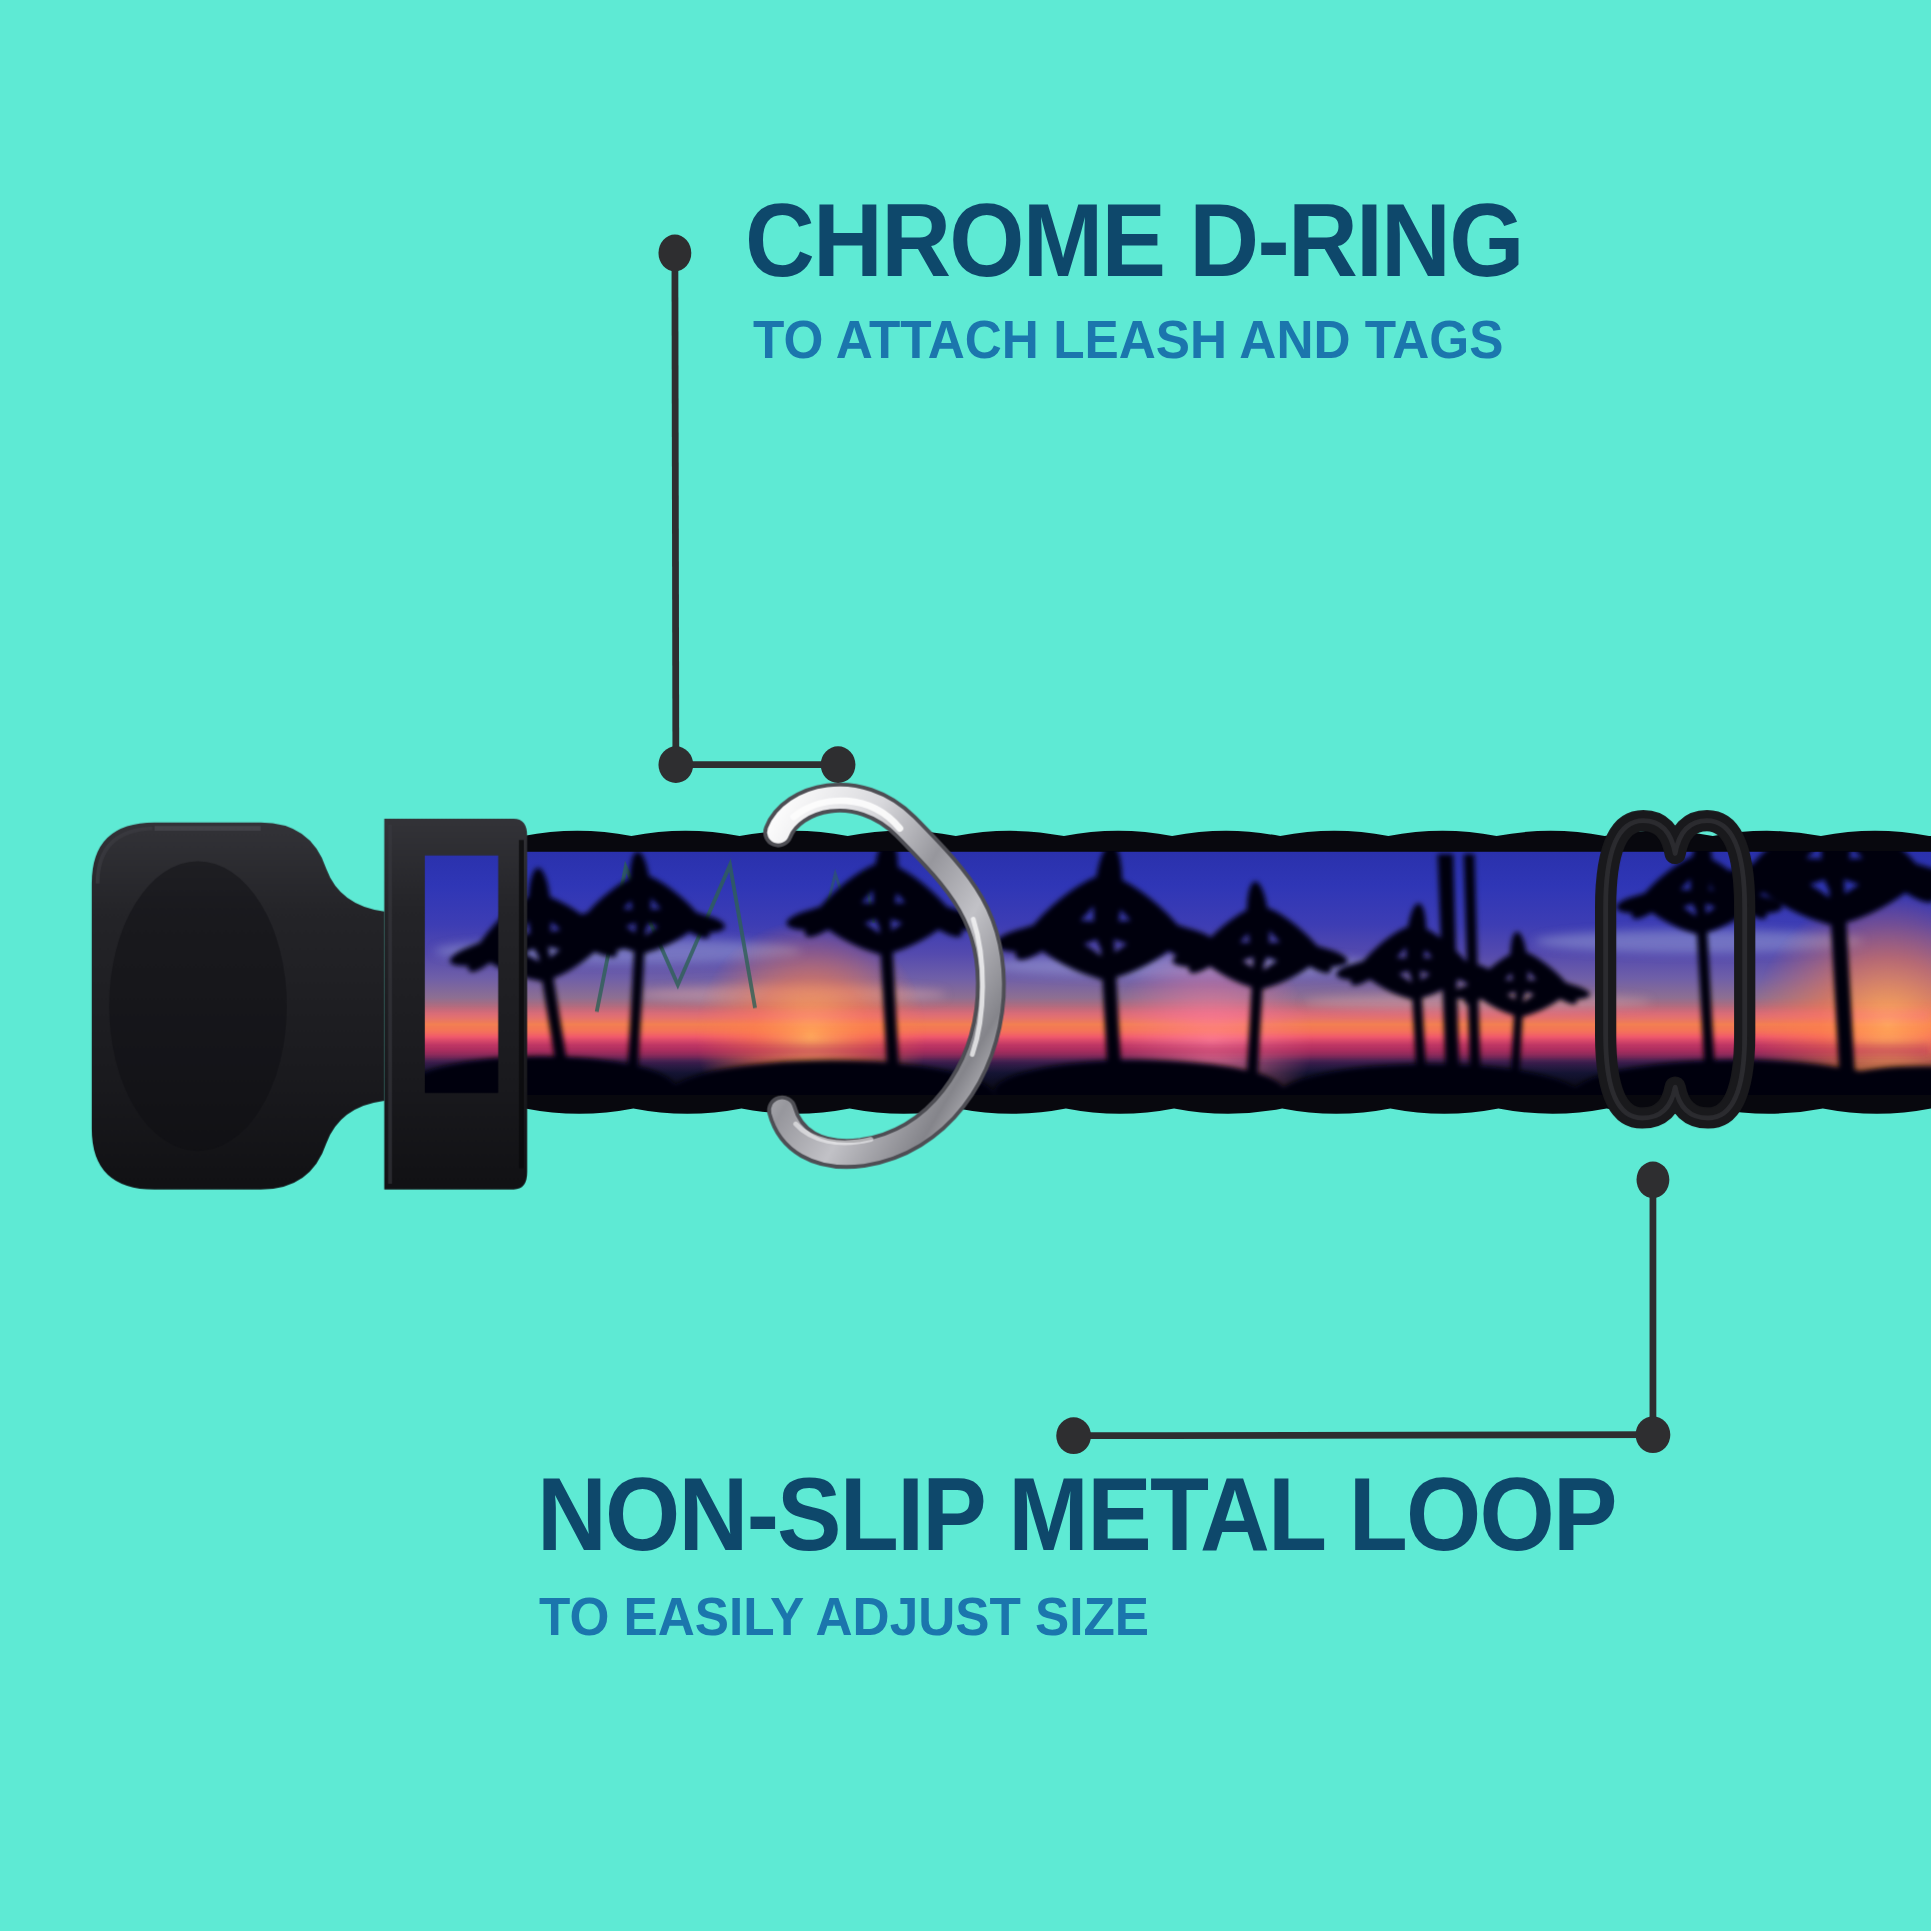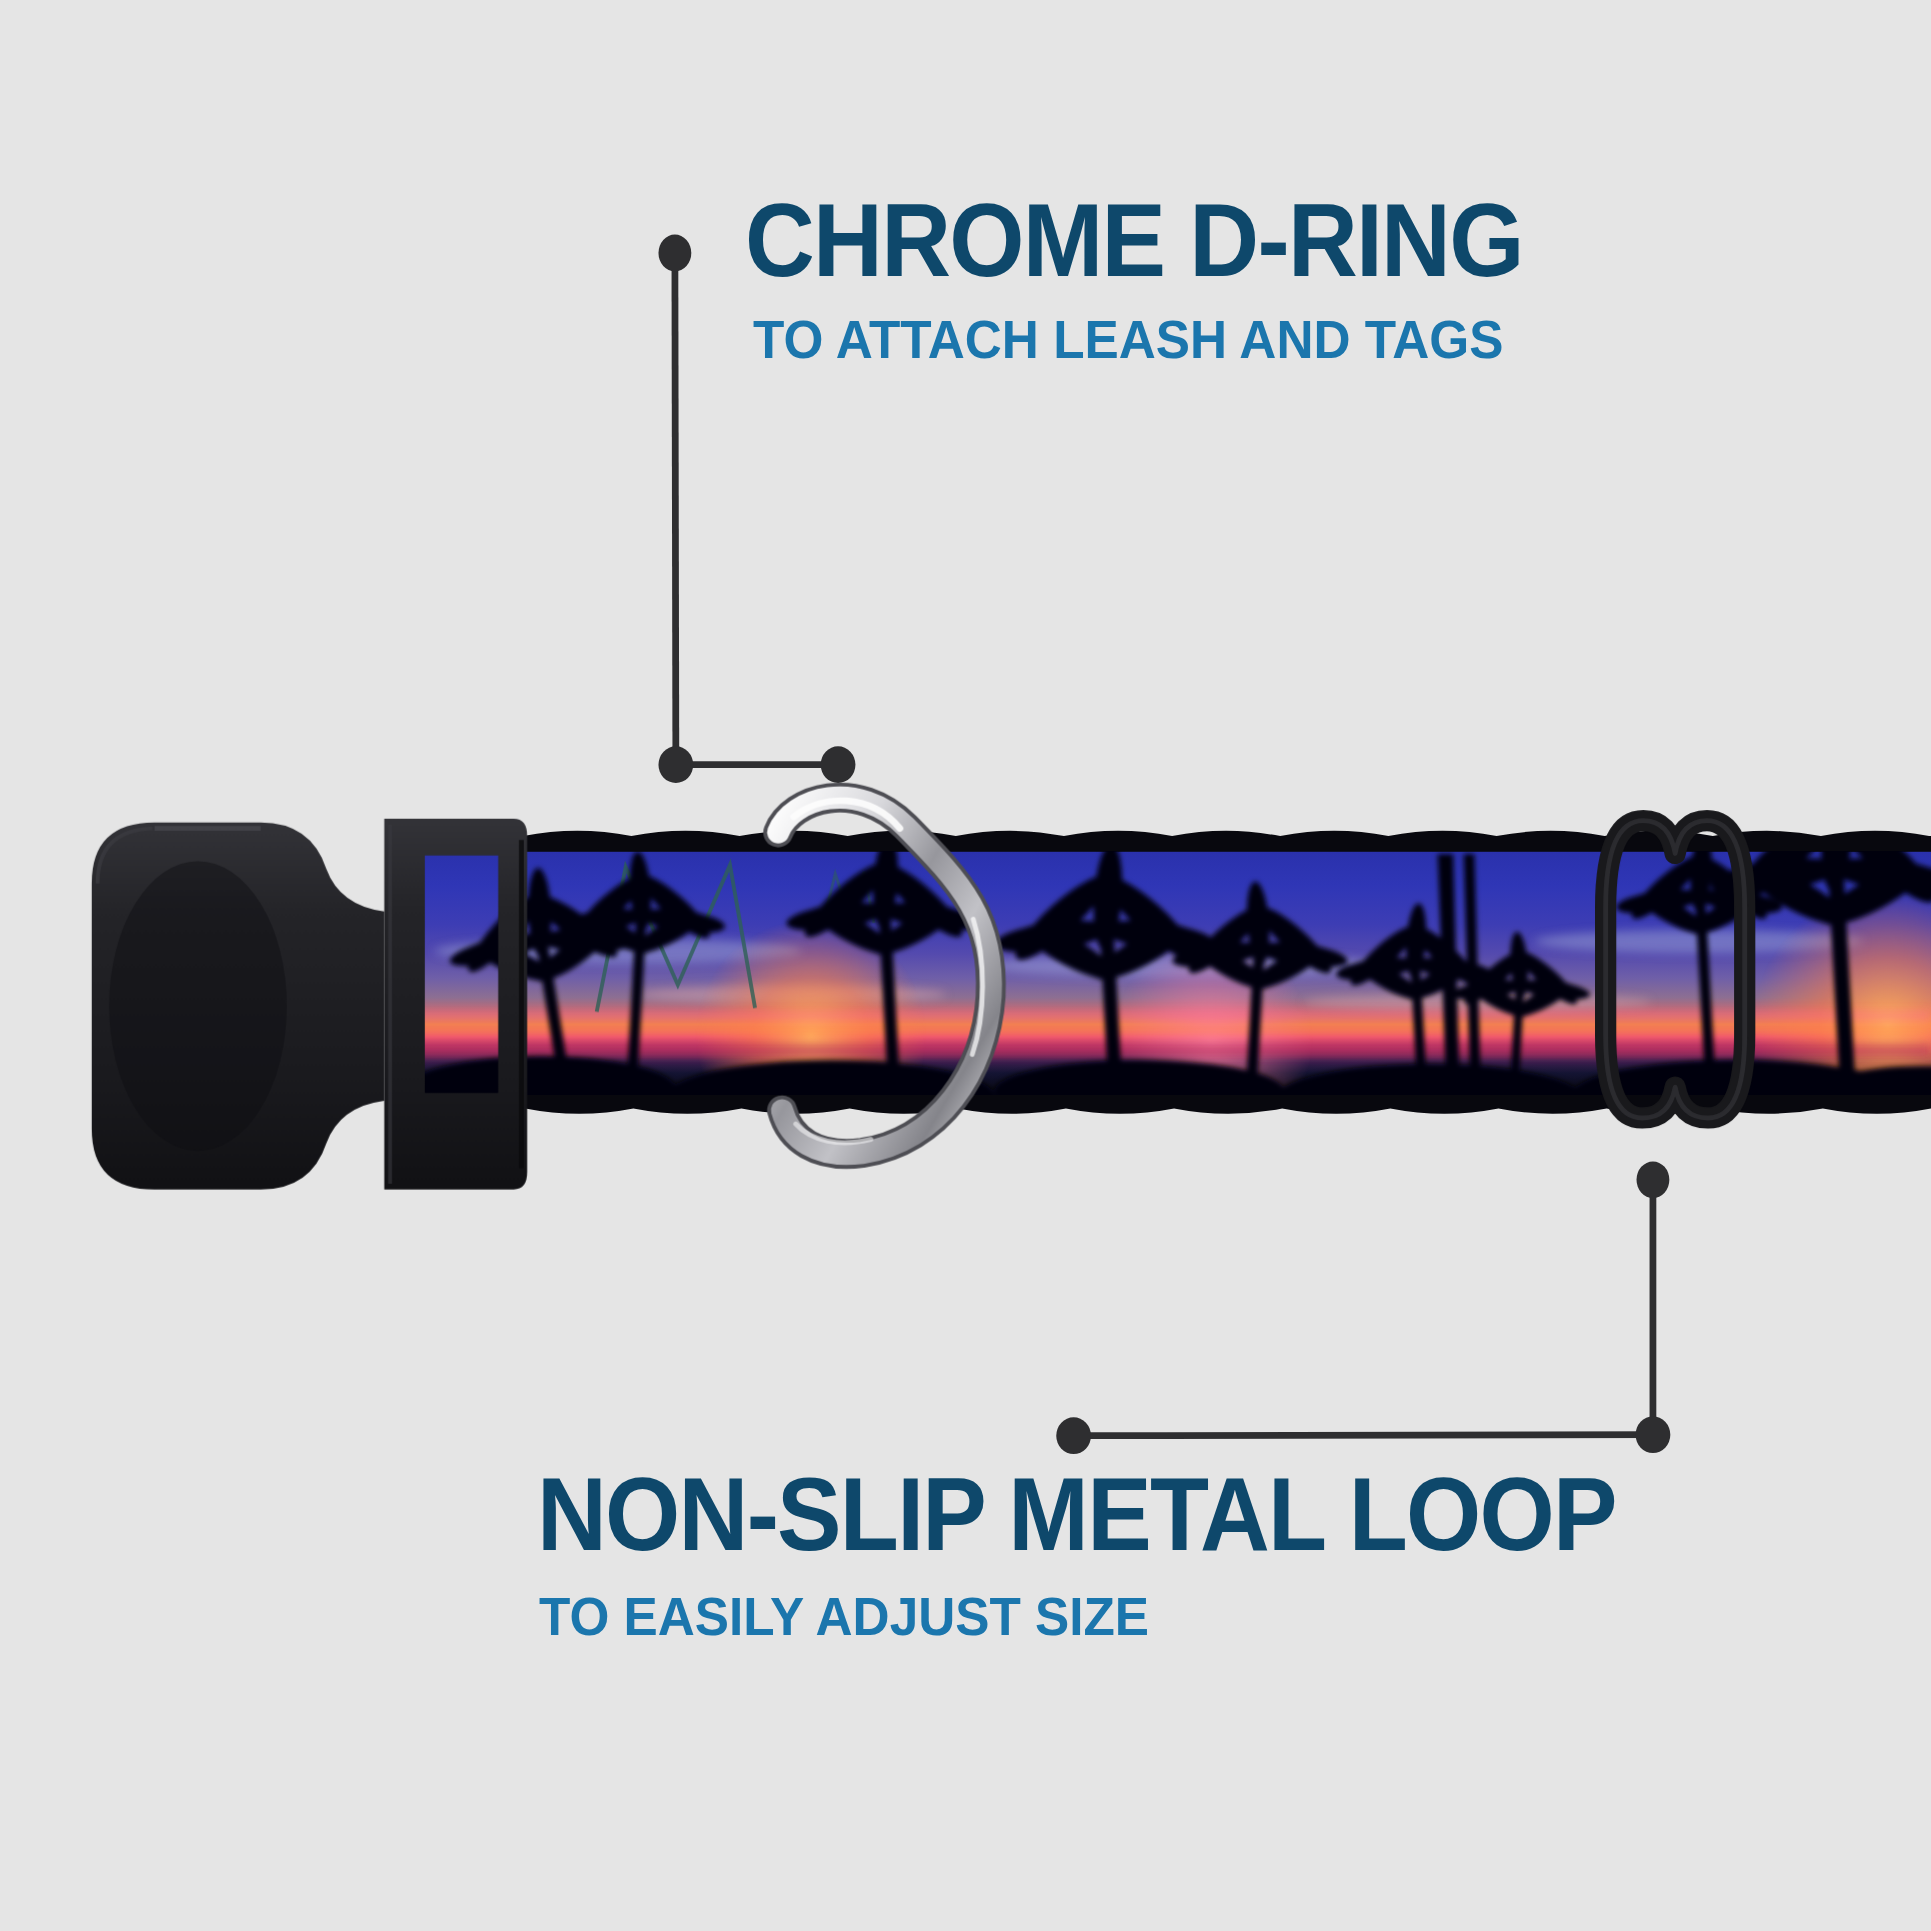--- a/index.html
+++ b/index.html
@@ -1,16 +1,16 @@
 <!DOCTYPE html>
 <html><head>
 <meta charset="utf-8">
 <style>
   html,body{margin:0;padding:0;background:#ffffff;}
-  .canvas{position:relative;width:1931px;height:1931px;background:#e5e5e5;overflow:hidden;
+  .canvas{position:relative;width:1931px;height:1931px;background:#5eead4;overflow:hidden;
           font-family:"Liberation Sans",sans-serif;}
   .art{position:absolute;left:0;top:0;}
   .label{position:absolute;white-space:nowrap;font-weight:700;line-height:1;
          transform-origin:left top;}
   .h1{font-size:104px;letter-spacing:-1.9px;color:#0e486b;transform:scaleX(.93);}
   .h2{font-size:54px;letter-spacing:0;color:#1b76ad;transform:scaleX(.95);}
   #dring-title   {left:745px; top:188px;}
   #dring-sub     {left:753px; top:312px;}
   #loop-title    {left:537px; top:1462px;}
   #loop-sub      {left:539px; top:1589px;}

